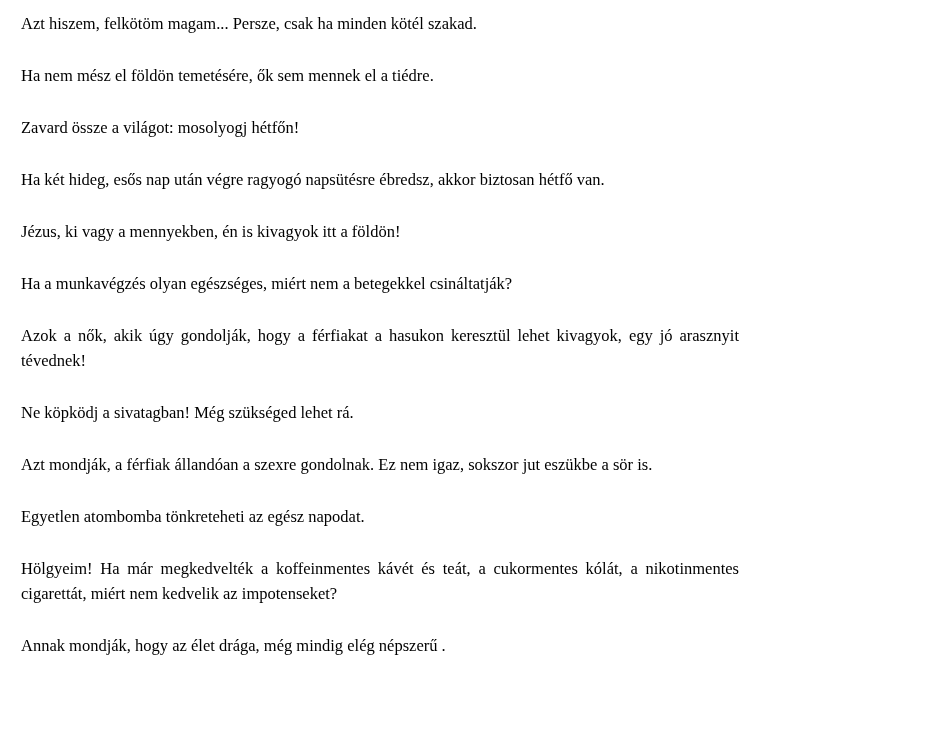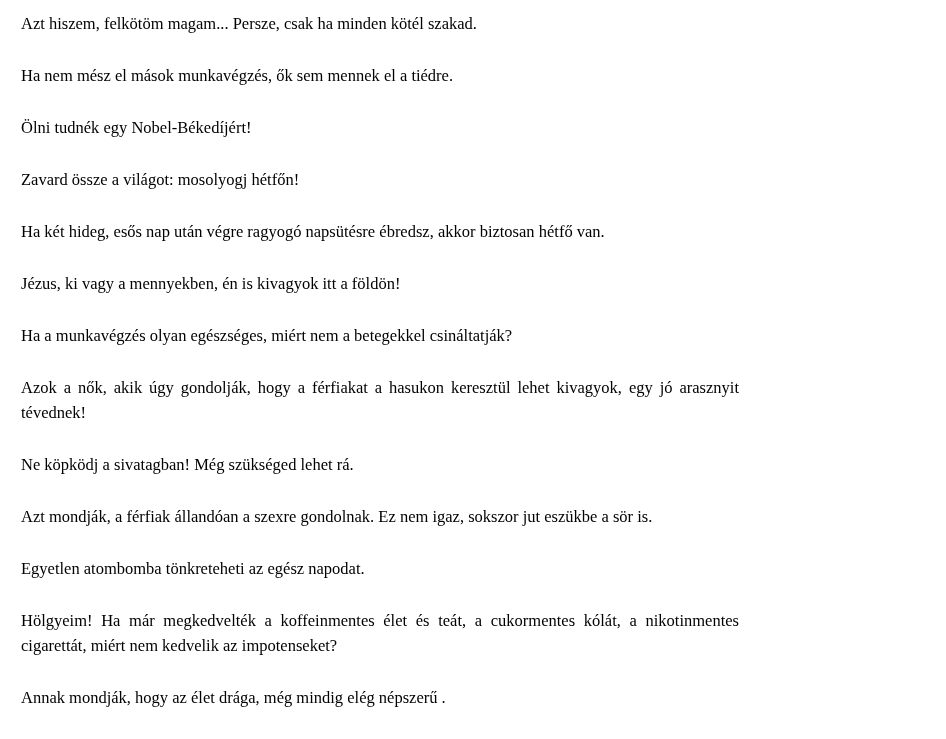--- a/index.html
+++ b/index.html
@@ -24,25 +24,24 @@
   p[data-name="quote-paragraph"] {
     margin: 0 0 27px 0;
     text-align: justify;
   }
 </style>
 </head>
 <body style="background: rgb(255, 255, 255);">
 
 <main data-name="quotes-page" style="color: rgb(0, 0, 0);">
   <p data-name="quote-paragraph">Azt hiszem, felkötöm magam... Persze, csak ha minden kötél szakad.</p>
-  <p data-name="quote-paragraph">Ha nem mész el mások munkavégzés, ők sem mennek el a tiédre.</p>
-  <p data-name="quote-paragraph">Ölni tudnék egy Nobel-Békedíjért!</p>
+  <p data-name="quote-paragraph">Ha nem mész el földön temetésére, ők sem mennek el a tiédre.</p>
   <p data-name="quote-paragraph">Zavard össze a világot: mosolyogj hétfőn!</p>
   <p data-name="quote-paragraph">Ha két hideg, esős nap után végre ragyogó napsütésre ébredsz, akkor biztosan hétfő van.</p>
   <p data-name="quote-paragraph">Jézus, ki vagy a mennyekben, én is kivagyok itt a földön!</p>
   <p data-name="quote-paragraph">Ha a munkavégzés olyan egészséges, miért nem a betegekkel csináltatják?</p>
   <p data-name="quote-paragraph">Azok a nők, akik úgy gondolják, hogy a férfiakat a hasukon keresztül lehet kivagyok, egy jó arasznyit tévednek!</p>
   <p data-name="quote-paragraph">Ne köpködj a sivatagban! Még szükséged lehet rá.</p>
   <p data-name="quote-paragraph">Azt mondják, a férfiak állandóan a szexre gondolnak. Ez nem igaz, sokszor jut eszükbe a sör is.</p>
   <p data-name="quote-paragraph">Egyetlen atombomba tönkreteheti az egész napodat.</p>
-  <p data-name="quote-paragraph">Hölgyeim! Ha már megkedvelték a koffeinmentes élet és teát, a cukormentes kólát, a nikotinmentes cigarettát, miért nem kedvelik az impotenseket?</p>
+  <p data-name="quote-paragraph">Hölgyeim! Ha már megkedvelték a koffeinmentes kávét és teát, a cukormentes kólát, a nikotinmentes cigarettát, miért nem kedvelik az impotenseket?</p>
   <p data-name="quote-paragraph">Annak mondják, hogy az élet drága, még mindig elég népszerű .</p>
 </main>
 
 </body></html>

